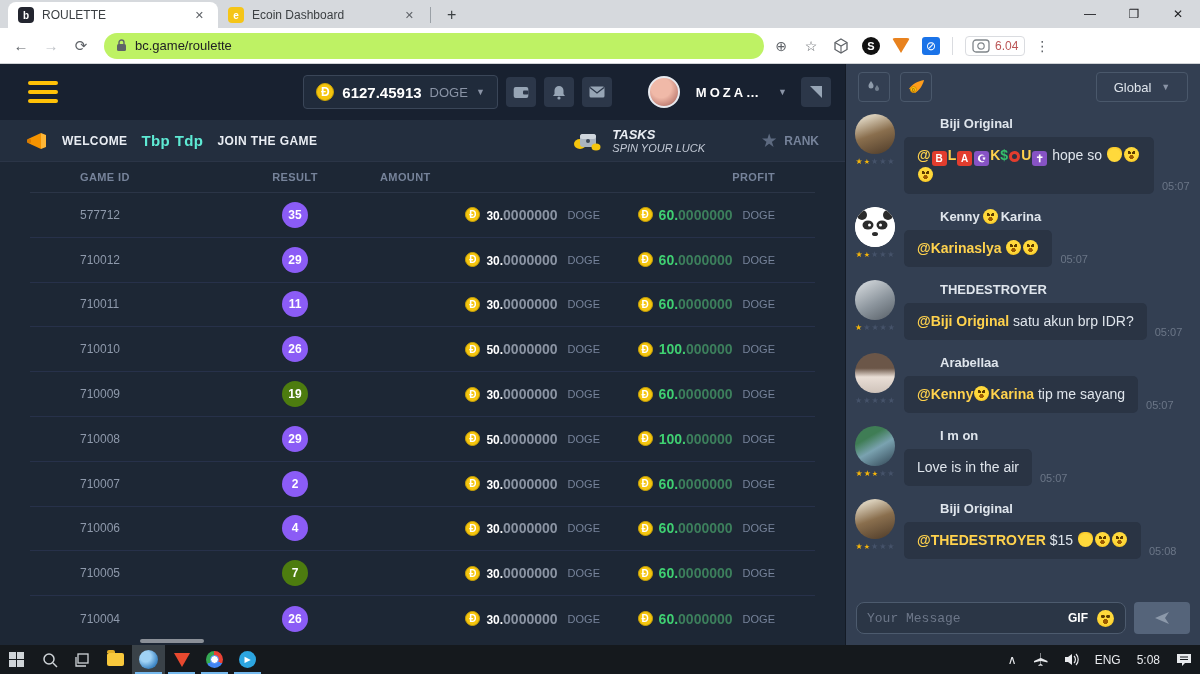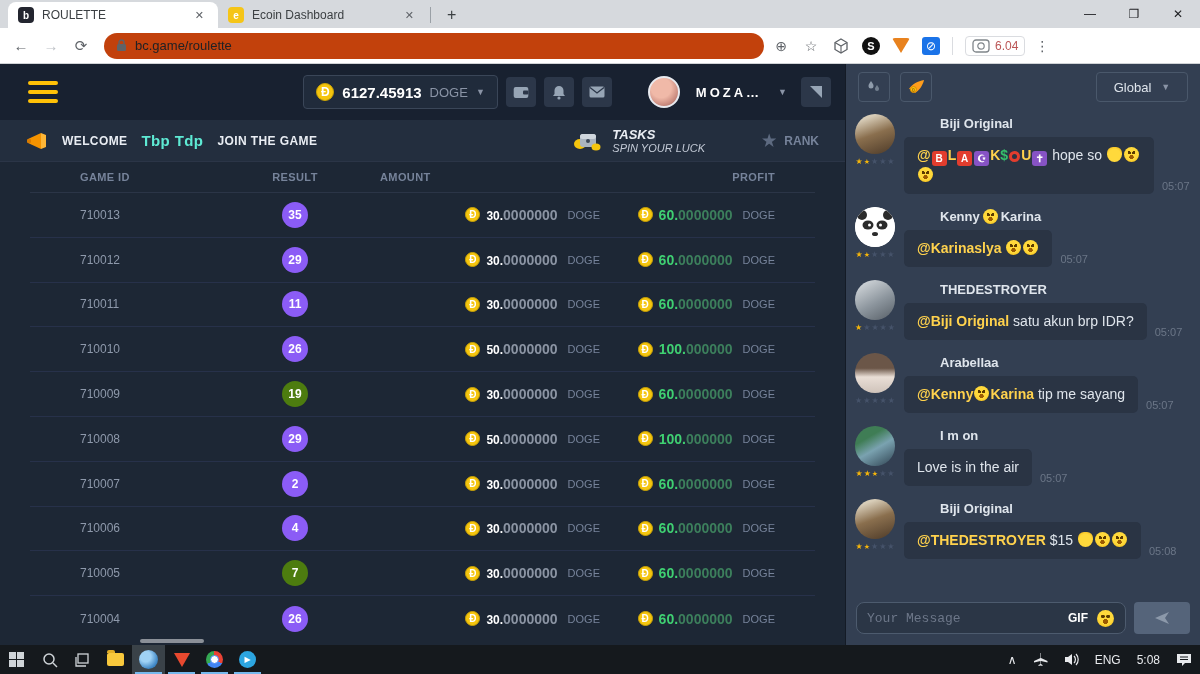--- a/index.html
+++ b/index.html
@@ -15,21 +15,21 @@
   .tab .title { flex:1; white-space:nowrap; overflow:hidden; }
   .tab .x { color:#5f6368; font-size:11px; padding:2px 4px; }
   .tab-sep { width:1px; height:16px; background:#9aa0a6; margin:0 6px 5px 2px; }
   .newtab { font-size:16px; color:#3c4043; margin-bottom:4px; padding:0 10px; }
   .wincontrols { margin-left:auto; display:flex; height:28px; }
   .wincontrols span { width:44px; display:flex; align-items:center; justify-content:center; font-size:12px; color:#202124; }
 
   .toolbar { position:absolute; top:28px; left:0; width:1200px; height:36px; background:#fff; border-bottom:1px solid #d0d3d6; display:flex; align-items:center; padding:0 8px; gap:4px; }
   .navbtn { width:26px; text-align:center; font-size:15px; color:#5f6368; }
   .navbtn.dim { color:#bdc1c6; }
-  .omnibox { height:26px; background:#c2410c; border-radius:13px; display:flex; align-items:center; padding:0 12px; gap:8px; width:660px; margin-left:6px; }
+  .omnibox { height:26px; background:#bef264; border-radius:13px; display:flex; align-items:center; padding:0 12px; gap:8px; width:660px; margin-left:6px; }
   .omnibox .url { font-size:13px; color:#202124; }
   .tb-ico { width:26px; display:flex; align-items:center; justify-content:center; color:#5f6368; font-size:14px; }
   .ext-badge { display:flex; align-items:center; gap:5px; border:1px solid #dadce0; border-radius:4px; padding:2px 6px; margin-left:4px; }
   .ext-badge .val { font-size:12px; color:#b55; }
   .circle-s { width:18px; height:18px; border-radius:50%; background:#111; color:#fff; font-size:11px; font-weight:bold; display:flex; align-items:center; justify-content:center; }
   .fox { width:0; height:0; border-left:9px solid transparent; border-right:9px solid transparent; border-top:15px solid #e8821e; border-radius:3px; }
   .blue-ext { width:18px; height:18px; background:#1a73e8; border-radius:3px; color:#fff; font-size:12px; display:flex; align-items:center; justify-content:center; }
   .tb-sep { width:1px; height:18px; background:#dadce0; margin:0 4px; }
 
   
@@ -281,21 +281,21 @@
 
     <div class="gtable">
       <div class="grow ghead">
         <span>GAME ID</span>
         <span class="c-res">RESULT</span>
         <span class="c-amt">AMOUNT</span>
         <span class="c-pro">PROFIT</span>
       </div>
       <div id="rows-host">
           <div class="grow drow">
-            <span class="gid">710013</span>
+            <span class="gid">577712</span>
             <span class="rescell">
               <span class="resball red">35</span>
             </span>
             <span class="moneycell c-amt">
               <span class="coin small">Ð</span>
               <span><span class="amt-main">30.</span><span class="amt-frac">0000000</span></span>
               <span class="curlbl">DOGE</span>
             </span>
             <span class="moneycell c-pro">
               <span class="coin small">Ð</span>

